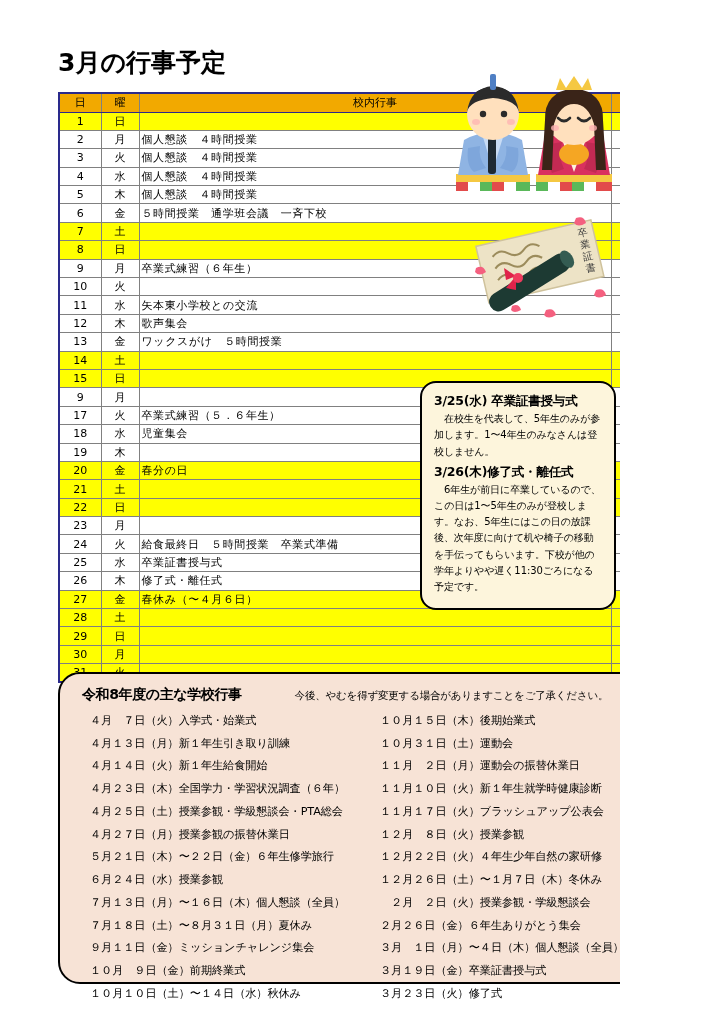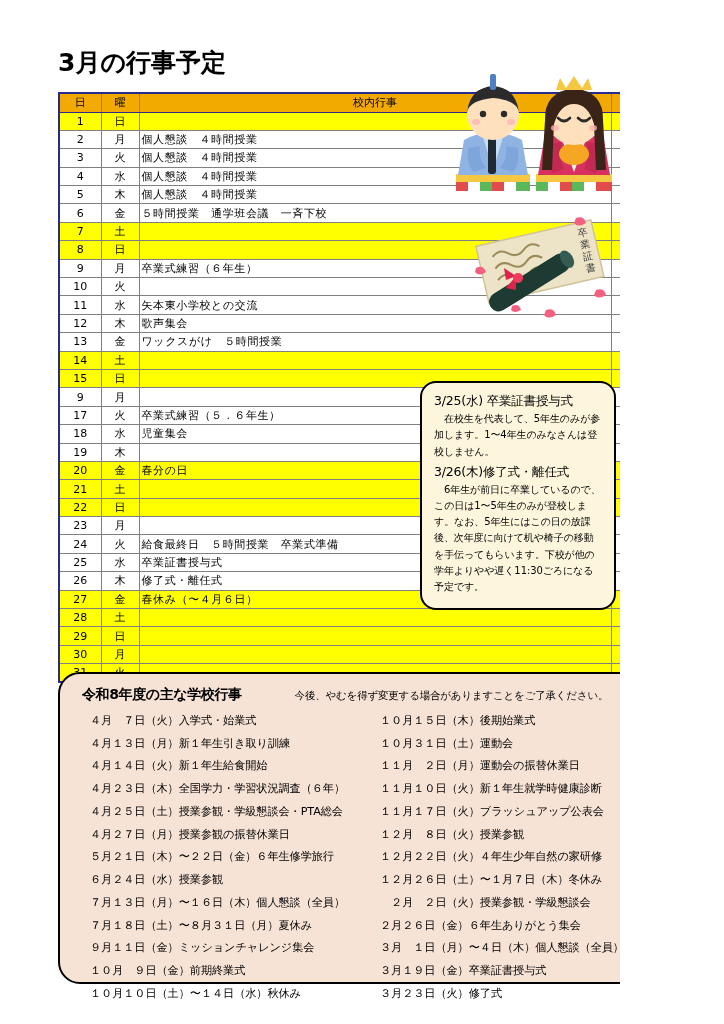--- a/index.html
+++ b/index.html
@@ -79,21 +79,21 @@
     position: absolute;
     left: 420px; top: 381px;
     width: 196px;
     background: #fdf5dc;
     border: 2px solid #000000;
     border-radius: 16px;
     padding: 9px 12px 10px 12px;
   }
   .callout-head {
     font-size: 12.5px;
-    font-weight: normal;
+    font-weight: bold;
     color: #000;
     line-height: 1.45;
     margin-bottom: 1px;
     letter-spacing: -0.2px;
   }
   .callout-body {
     font-size: 10px;
     color: #000;
     line-height: 1.62;
     text-indent: 1em;

